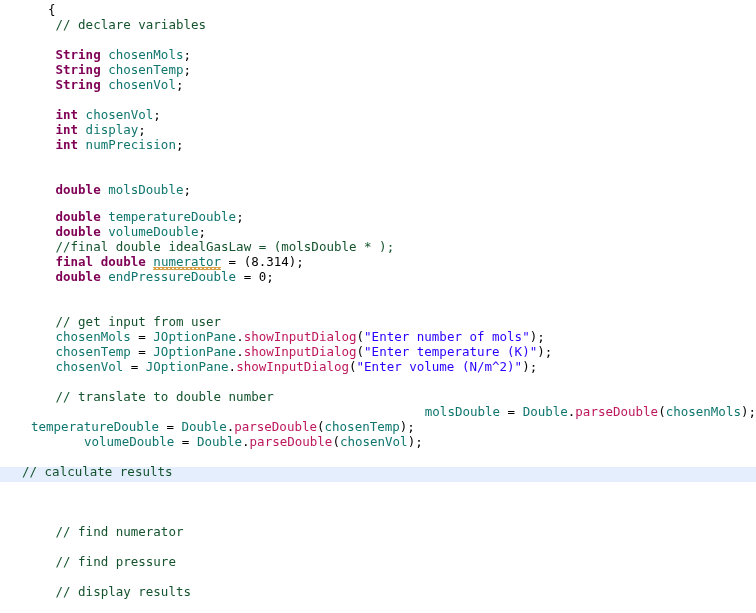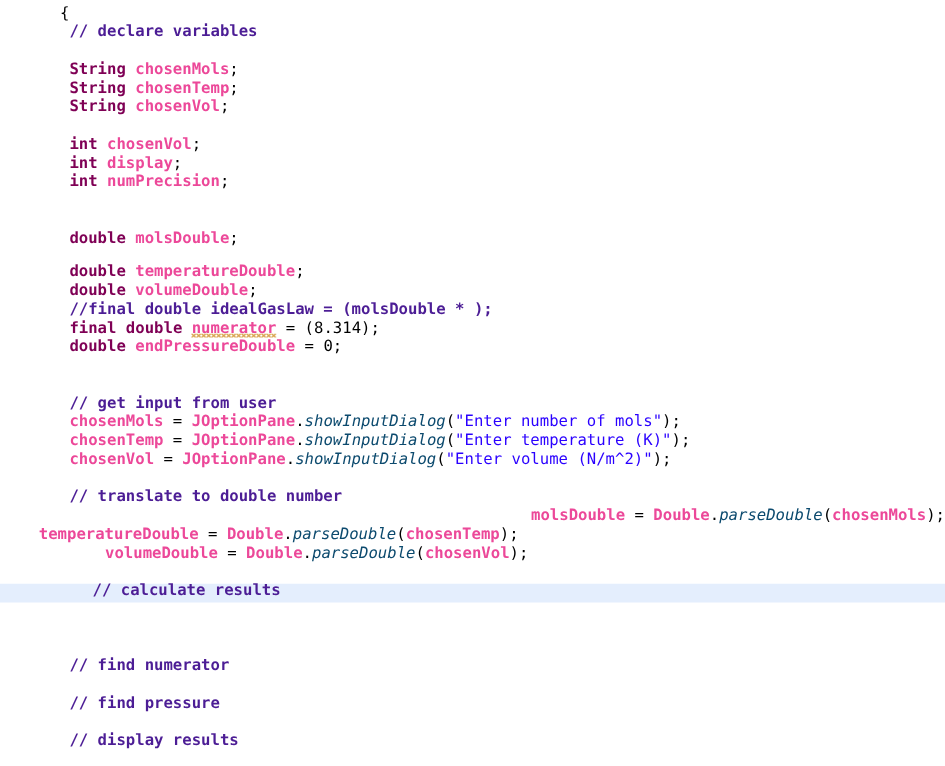--- a/index.html
+++ b/index.html
@@ -45,24 +45,24 @@
     line-height: 15px;
     font-size: 12.5px;
     white-space: pre;
     padding-left: 48px;
     letter-spacing: 0px;
     color: #000000;
   }
 
   
   .kw   { color: #7f0055; font-weight: bold; }
-  .cmt  { color: #4c1d95; font-weight: bold; }
+  .cmt  { color: #14532d; }
   .str  { color: #2a00ff; }
-  .id   { color: #ec4899; font-weight: bold; }
-  .mth  { color: #0c4a6e; font-style: italic; }
+  .id   { color: #0f766e; }
+  .mth  { color: #be185d; }
   .pun  { color: #000000; }
   .num  { color: #000000; }
 
   
   .squiggle {
     position: relative;
     display: inline-block;
   }
   .squiggle::after {
     content: "";
@@ -109,21 +109,21 @@
       <div class="line" style="padding-left: 55.5px;"><span class="cmt">// get input from user</span></div>
       <div class="line" style="padding-left: 55.5px;"><span class="id">chosenMols</span><span class="pun"> = </span><span class="id">JOptionPane</span><span class="pun">.</span><span class="mth">showInputDialog</span><span class="pun">(</span><span class="str">"Enter number of mols"</span><span class="pun">);</span></div>
       <div class="line" style="padding-left: 55.5px;"><span class="id">chosenTemp</span><span class="pun"> = </span><span class="id">JOptionPane</span><span class="pun">.</span><span class="mth">showInputDialog</span><span class="pun">(</span><span class="str">"Enter temperature (K)"</span><span class="pun">);</span></div>
       <div class="line" style="padding-left: 55.5px;"><span class="id">chosenVol</span><span class="pun"> = </span><span class="id">JOptionPane</span><span class="pun">.</span><span class="mth">showInputDialog</span><span class="pun">(</span><span class="str">"Enter volume (N/m^2)"</span><span class="pun">);</span></div>
       <div class="line" style="padding-left: 48px;">&nbsp;</div>
       <div class="line" style="padding-left: 55.5px;"><span class="cmt">// translate to double number</span></div>
       <div class="line" style="padding-left: 55.5px; text-align: right;"><span class="id">molsDouble</span><span class="pun"> = </span><span class="id">Double</span><span class="pun">.</span><span class="mth">parseDouble</span><span class="pun">(</span><span class="id">chosenMols</span><span class="pun">);</span></div>
       <div class="line" style="padding-left: 31px;"><span class="id">temperatureDouble</span><span class="pun"> = </span><span class="id">Double</span><span class="pun">.</span><span class="mth">parseDouble</span><span class="pun">(</span><span class="id">chosenTemp</span><span class="pun">);</span></div>
       <div class="line" style="padding-left: 84px;"><span class="id">volumeDouble</span><span class="pun"> = </span><span class="id">Double</span><span class="pun">.</span><span class="mth">parseDouble</span><span class="pun">(</span><span class="id">chosenVol</span><span class="pun">);</span></div>
       <div class="line" style="padding-left: 48px;">&nbsp;</div>
-      <div class="line" style="padding-left: 74px;"><span class="cmt">// calculate results</span></div>
+      <div class="line" style="padding-left: 22px;"><span class="cmt">// calculate results</span></div>
       <div class="line" style="padding-left: 48px;">&nbsp;</div>
       <div class="line" style="padding-left: 48px;">&nbsp;</div>
       <div class="line" style="padding-left: 48px;">&nbsp;</div>
       <div class="line" style="padding-left: 55.5px;"><span class="cmt">// find numerator</span></div>
       <div class="line" style="padding-left: 48px;">&nbsp;</div>
       <div class="line" style="padding-left: 55.5px;"><span class="cmt">// find pressure</span></div>
       <div class="line" style="padding-left: 48px;">&nbsp;</div>
       <div class="line" style="padding-left: 55.5px;"><span class="cmt">// display results</span></div>
       <div class="line" style="padding-left: 48px;">&nbsp;</div>
       <div class="line" style="padding-left: 55.5px;"><span class="cmt">// Display top/title line</span></div>

